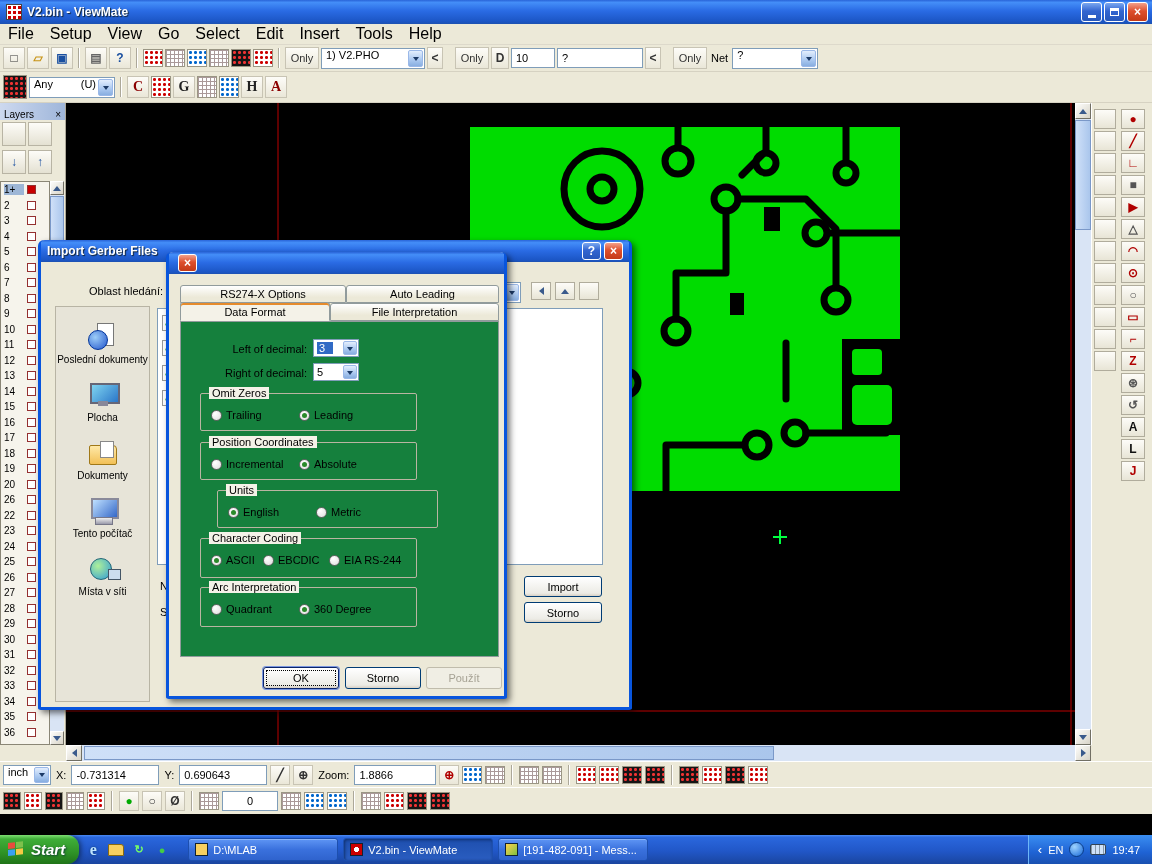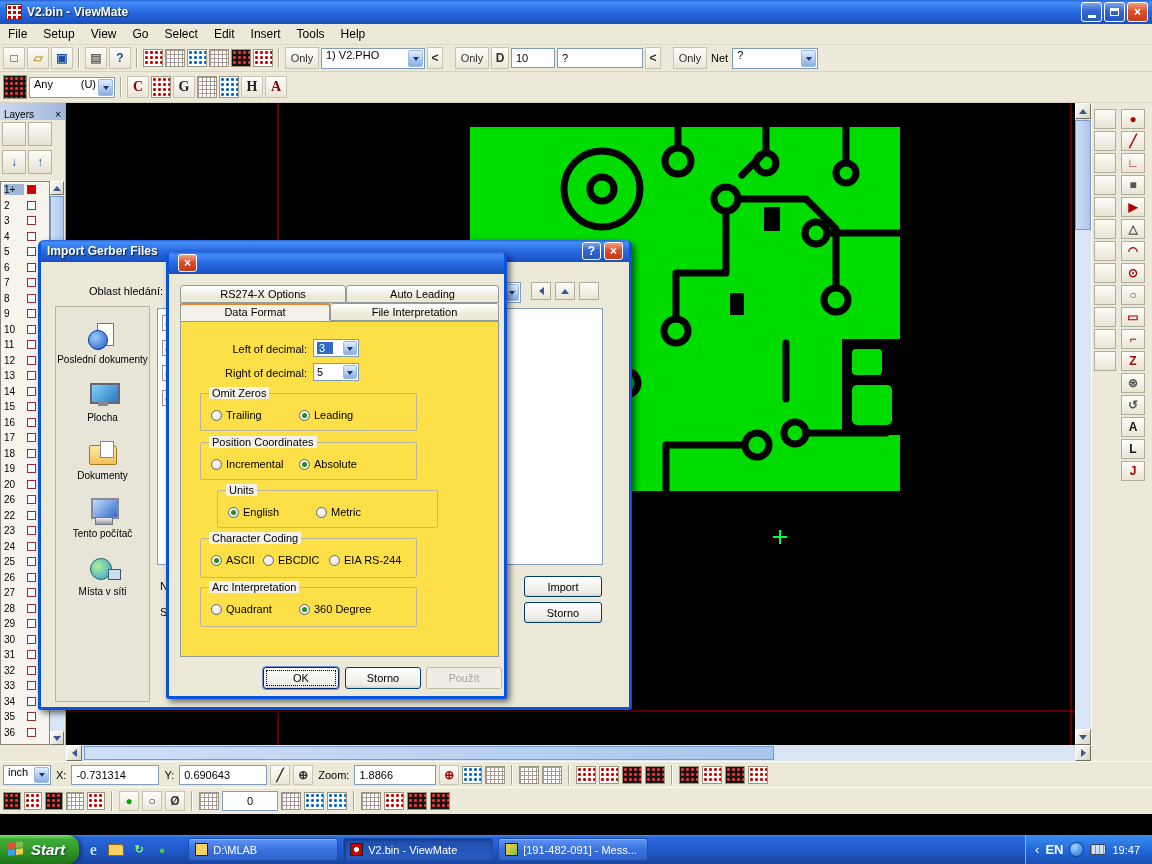--- a/index.html
+++ b/index.html
@@ -14,21 +14,21 @@
 background-image:radial-gradient(#c00 40%,transparent 46%);background-size:5px 5px}
 .titlebar .title{color:#fff;font-weight:bold;font-size:12px;text-shadow:1px 1px 1px #123;flex:1}
 .winbtn{width:21px;height:20px;margin-left:2px;border-radius:3px;border:1px solid #fff;cursor:default;
 background:linear-gradient(180deg,#7aa7f0,#3365d0 45%,#2758bc);display:flex;align-items:center;justify-content:center;color:#fff;font-size:12px;font-weight:bold}
 .winbtn.close{background:linear-gradient(180deg,#f3a08a,#dd4f2d 45%,#c43a17)}
 .mini-bar{width:8px;height:3px;background:#fff;margin-top:9px}
 .rest-box{width:9px;height:8px;border:1px solid #fff;border-top-width:3px}
 
 
 .menubar{position:absolute;left:0;top:24px;width:1152px;height:21px;background:#ece9d8;display:flex;align-items:center;border-bottom:1px solid #ddd9cb}
-.menu-item{padding:7px 8px;font-size:12px}
+.menu-item{padding:7px 8px;font-size:16px}
 .toolbar{position:absolute;left:0;width:1152px;background:#ece9d8;display:flex;align-items:center;gap:2px;padding:0 3px;border-bottom:1px solid #d6d2c2}
 #toolbar1{top:45px;height:27px}
 #toolbar2{top:72px;height:31px}
 .tbtn{min-width:22px;height:22px;border:1px solid #c8c4b4;background:linear-gradient(180deg,#fdfcf8,#eae7d8);
 display:flex;align-items:center;justify-content:center;font-size:12px;font-weight:bold;color:#333}
 .tsep{width:2px;height:20px;border-left:1px solid #aca899;border-right:1px solid #fff;margin:0 3px}
 .picon{width:20px;height:18px;border:1px solid #9a9684;display:inline-block}
 .pat-red{background-color:#fff;background-image:radial-gradient(#c00 38%,transparent 44%);background-size:5px 5px}
 .pat-dark{background-color:#151515;background-image:radial-gradient(#e33 38%,transparent 44%);background-size:5px 5px}
 .pat-grid{background-color:#fff;background-image:linear-gradient(#a99 1px,transparent 1px),linear-gradient(90deg,#a99 1px,transparent 1px);background-size:4px 4px}
@@ -140,21 +140,21 @@
 background:linear-gradient(180deg,#fff,#ecebe5 85%,#d8d0c4);display:flex;align-items:center;justify-content:center}
 .nav-btn{position:absolute;width:20px;height:18px;border:1px solid #b0ac9c;background:linear-gradient(180deg,#fdfcf8,#e8e5d6);
 display:flex;align-items:center;justify-content:center;color:#1a4fa0;font-size:11px;font-weight:bold}
 .mini-folder{width:14px;height:11px;background:#f8d060;border:1px solid #a07818;border-radius:1px 3px 1px 1px}
 
 
 #gerber-dialog{left:166px;top:252px;width:341px;height:447px;z-index:20}
 .tab{position:absolute;height:18px;border:1px solid #919b9c;border-radius:3px 3px 0 0;background:linear-gradient(180deg,#fff,#ece9d8 70%);
 display:flex;align-items:center;justify-content:center;font-size:11px}
 .tab.active{height:19px;background:#f4f2e8;border-bottom:1px solid #f4f2e8;box-shadow:inset 0 2px 0 #e68b2c;z-index:2}
-#tab-panel{position:absolute;left:11px;top:69px;width:319px;height:336px;background:#fde047;border:1px solid #919b9c}
+#tab-panel{position:absolute;left:11px;top:69px;width:319px;height:336px;background:#15803d;border:1px solid #919b9c}
 .fr-label{position:absolute;font-size:11px;text-align:right;width:120px}
 .mini-combo{position:absolute;width:46px;height:18px;background:#fff;border:1px solid #7f9db9;display:flex;align-items:center;padding:0 16px 0 3px;font-size:11px}
 .mini-combo .sel{background:#316ac5;color:#fff;padding:0 8px 0 2px}
 .mini-combo .arr{position:absolute;right:1px;top:1px;bottom:1px;width:14px;border:1px solid #9ab8e8;border-radius:2px;
 background:linear-gradient(180deg,#e3eefd,#aac8f0 60%,#88aee0);display:flex;align-items:center;justify-content:center}
 .mini-combo .arr::after{content:"";border:3px solid transparent;border-top:4px solid #1c3a66;margin-top:4px}
 .group{position:absolute;border:1px solid #b9b5a2;border-radius:2px}
 .gtitle{position:absolute;top:-7px;left:8px;background:#f4f2e8;padding:0 3px;font-size:11px}
 .radio-item{position:absolute;top:15px;display:flex;align-items:center;gap:4px;font-size:11px}
 .radio{width:11px;height:11px;border-radius:50%;border:1px solid #666;background:radial-gradient(circle at 35% 30%,#fff,#ddd);flex:none}
@@ -688,21 +688,21 @@
     <div class="task-btn active">
       <span class="ticon" style="background:radial-gradient(#fff 30%,#c00 34%)"></span>
       <span class="tlabel">V2.bin - ViewMate</span>
     </div>
     <div class="task-btn">
       <span class="ticon" style="background:linear-gradient(135deg,#ffd34d,#7fbf3f)"></span>
       <span class="tlabel">[191-482-091] - Mess...</span>
     </div>
     <div id="tray">
       <span style="font-size:13px">‹</span>
-      <span style="font-size:13px;font-weight:bold">EN</span>
+      <span style="font-size:11px;font-weight:normal">EN</span>
       <span class="tray-icon"></span>
       <span class="tray-kbd"></span>
       <span style="font-size:11px">19:47</span>
     </div>
   </div>
 
   <div class="xp-dialog" id="import-dialog">
     <div class="dlg-title">
       <span class="dtext">Import Gerber Files</span>
       <div class="dlg-btn">

